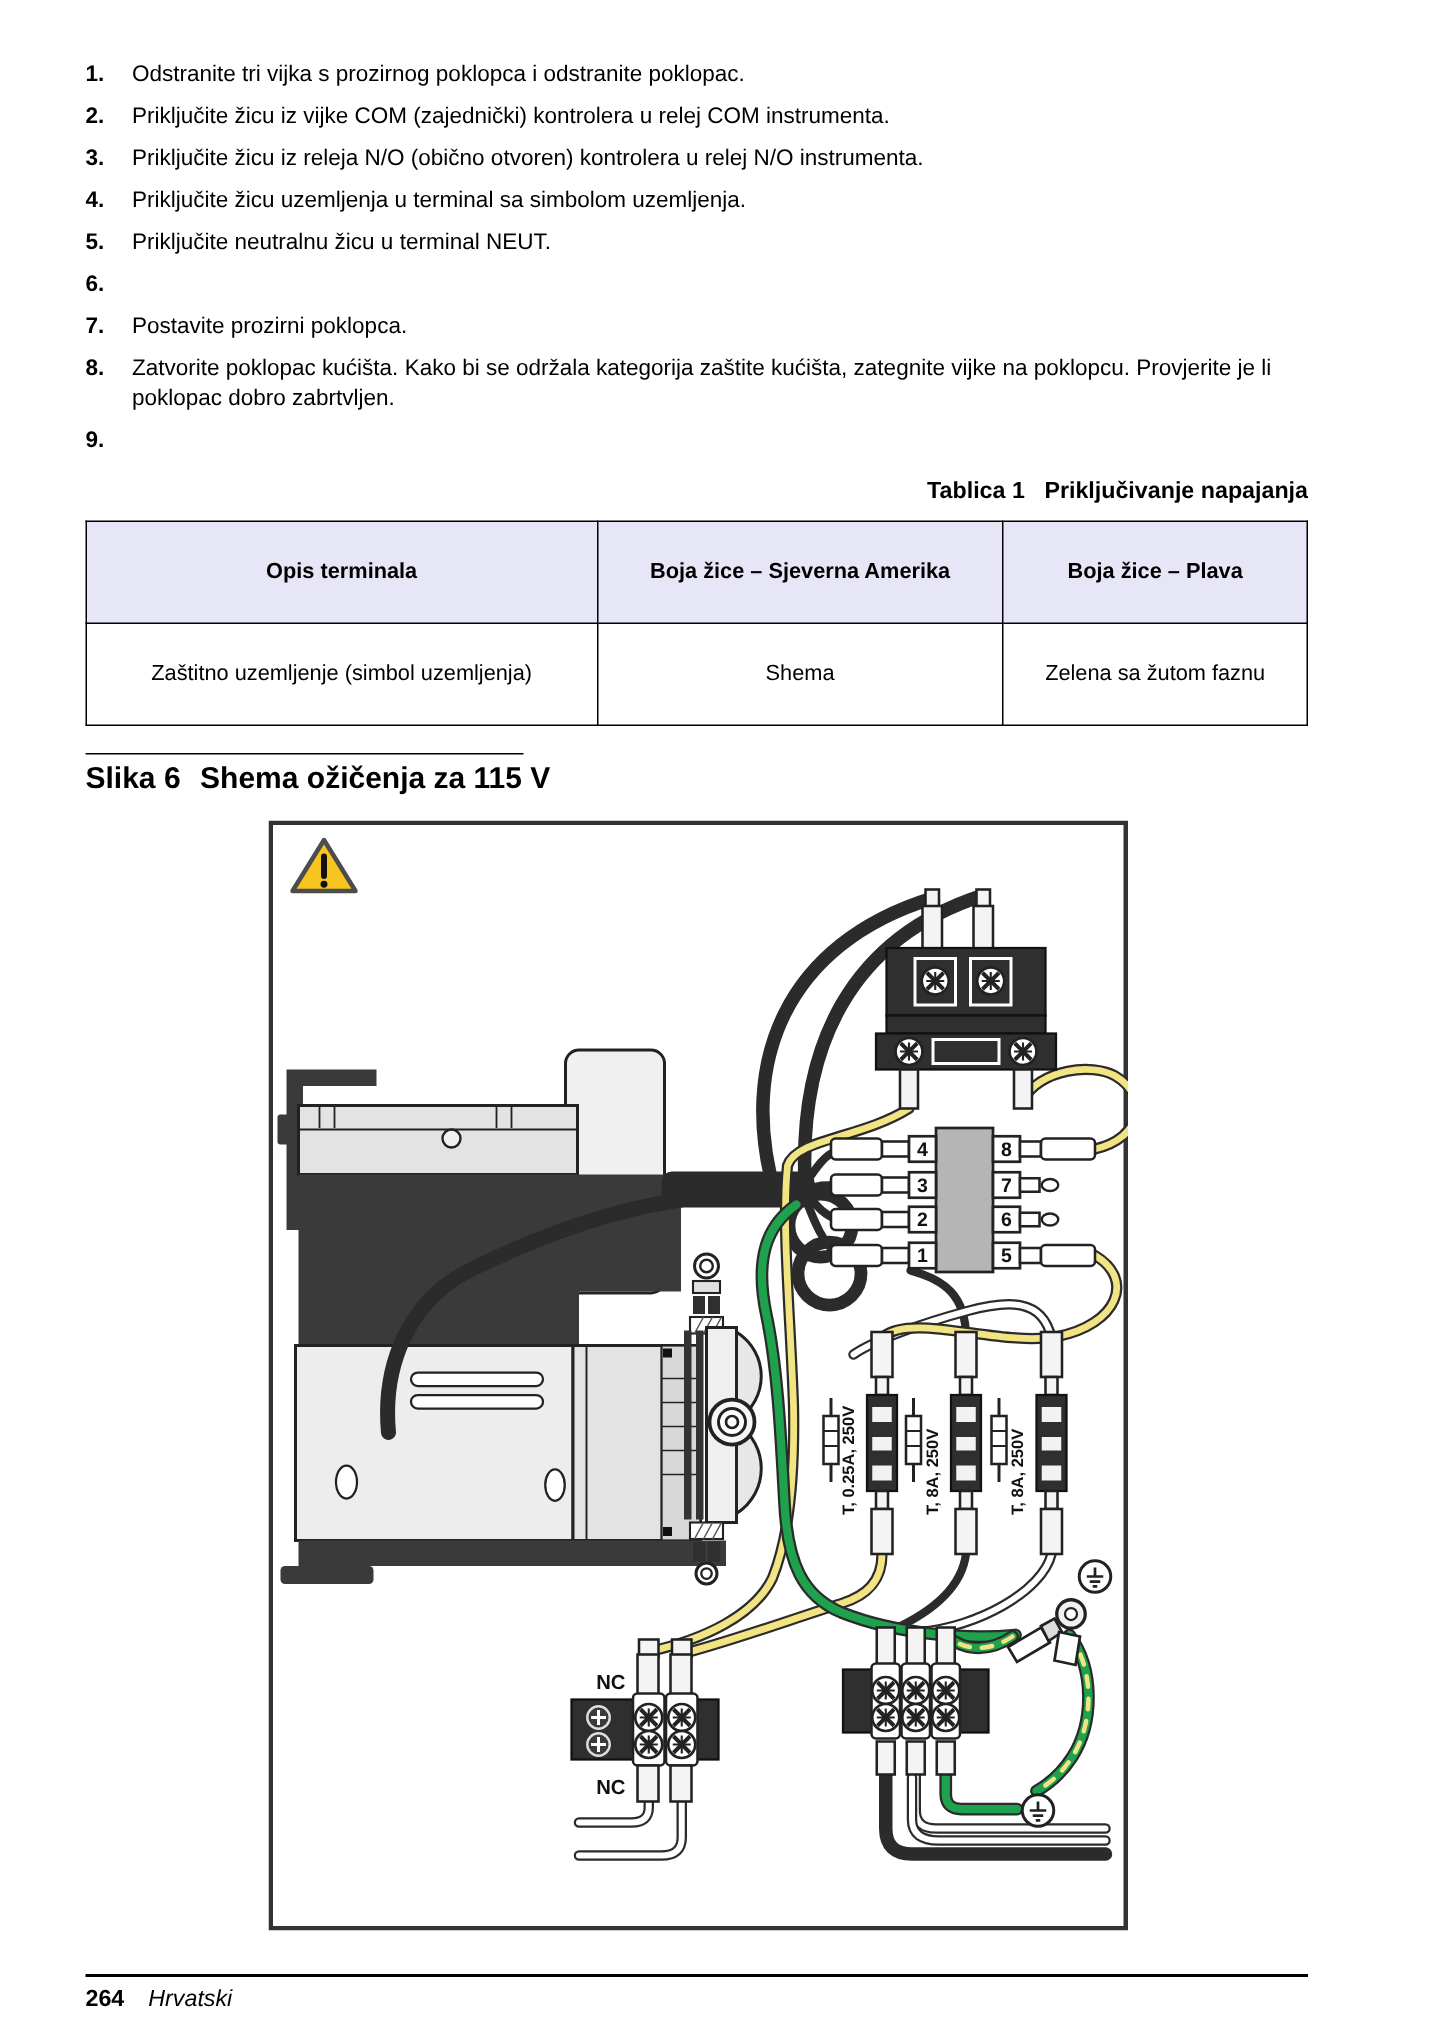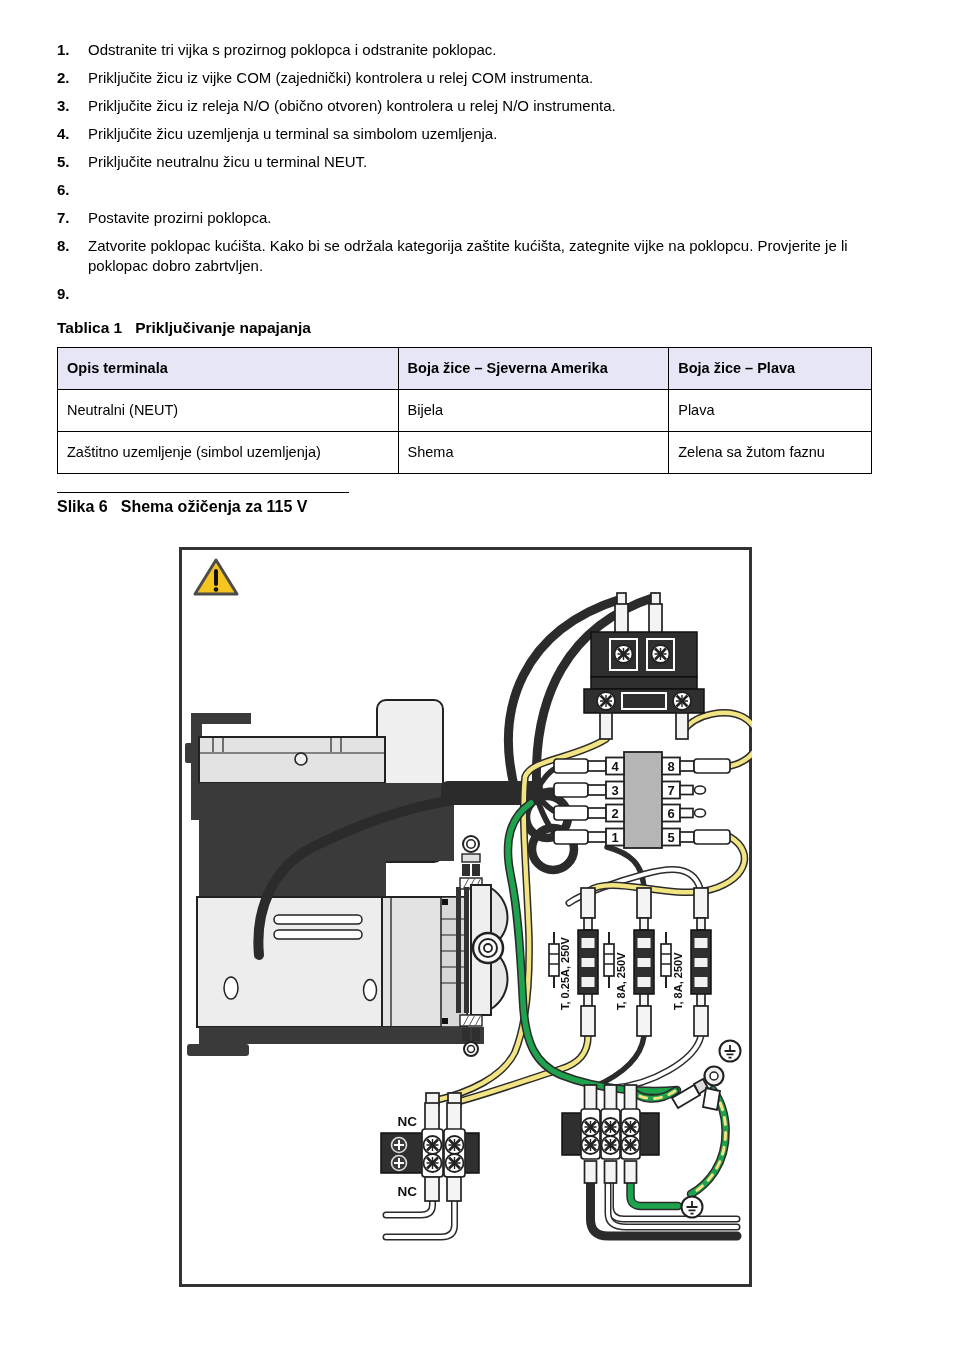--- a/index.html
+++ b/index.html
@@ -1,29 +1,29 @@
 <!DOCTYPE html>
 <html><head>
 <meta charset="utf-8">
 <style>
   html,body{margin:0;padding:0;background:#fff;}
   .page{position:relative;width:954px;height:1354px;background:#fff;overflow:hidden;
         font-family:"Liberation Sans",sans-serif;color:#000;}
   .content{position:absolute;left:57px;top:40px;width:815px;}
   .step{display:flex;margin-bottom:8px;font-size:15px;line-height:20px;}
   .step-num{font-weight:bold;width:31px;flex:none;}
-  .table-title{font-weight:bold;font-size:15.5px;text-align:left;margin:15px 0 10px 0;}
+  .table-title{font-weight:bold;font-size:15.5px;text-align:right;margin:15px 0 10px 0;}
   .table-title .gap{margin-left:13px;}
   table{border-collapse:collapse;width:815px;font-size:14.5px;}
-  th,td{border:1px solid #000;text-align:left;padding:11px 9px;font-weight:normal;line-height:19px;}
+  th,td{border:1px solid #000;text-align:center;padding:24px 9px;font-weight:normal;line-height:19px;}
   th{background:#e6e6f7;font-weight:bold;}
   col.c1{width:341px;} col.c2{width:271px;} col.c3{width:203px;}
   .fig-caption{margin-top:18px;}
   .fig-rule{width:292px;border-top:1.5px solid #000;}
-  .fig-caption-text{font-weight:bold;font-size:16px;margin-top:5px;}
+  .fig-caption-text{font-weight:bold;font-size:20px;margin-top:5px;}
   .fig-caption-text .gap{margin-left:13px;}
   .figure-wrap{position:absolute;left:179px;top:547px;}
   .footer{position:absolute;left:57px;top:1316px;width:815px;border-top:2px solid #000;padding-top:6px;font-size:15.5px;}
   .footer .pg{font-weight:bold;}
   .footer .lang{font-style:italic;margin-left:16px;}
   
   .blk10{stroke:#2b2b2b;stroke-width:10;fill:none;stroke-linecap:round;}
   .blk9{stroke:#2b2b2b;stroke-width:9;fill:none;stroke-linecap:round;}
   .blk5{stroke:#2b2b2b;stroke-width:5.5;fill:none;stroke-linecap:round;}
   .ol8{stroke:#2b2b2b;stroke-width:8.5;fill:none;stroke-linecap:round;}
@@ -95,25 +95,20 @@
           <col class="c3">
         </colgroup>
       <thead>
         <tr>
           <th>Opis terminala</th>
           <th>Boja žice – Sjeverna Amerika</th>
           <th>Boja žice – Plava</th>
         </tr>
       </thead>
       <tbody>
-        <tr>
-          <td>Neutralni (NEUT)</td>
-          <td>Bijela</td>
-          <td>Plava</td>
-        </tr>
         <tr>
           <td>Zaštitno uzemljenje (simbol uzemljenja)</td>
           <td>Shema</td>
           <td>Zelena sa žutom faznu</td>
         </tr>
       </tbody>
     </table>
 
     <div class="fig-caption">
       <div class="fig-rule"></div>
@@ -389,13 +384,16 @@
       <polygon points="527,541 541,544 538,563 524,560" fill="#fff" stroke="#222" stroke-width="1.8"></polygon>
       <circle cx="535" cy="529" r="9.5" fill="#f0f0f0" stroke="#222" stroke-width="2.2"></circle>
       <circle cx="535" cy="529" r="4" fill="#fff" stroke="#222" stroke-width="1.5"></circle>
     </g>
 
     <use href="#gnd" transform="translate(551,504)"></use>
     <use href="#gnd" transform="translate(513,660)"></use>
   </svg>
   </div>
 
+  <div class="footer">
+    <span class="pg">264</span><span class="lang">Hrvatski</span>
+  </div>
 </div>
 
 </body></html>

